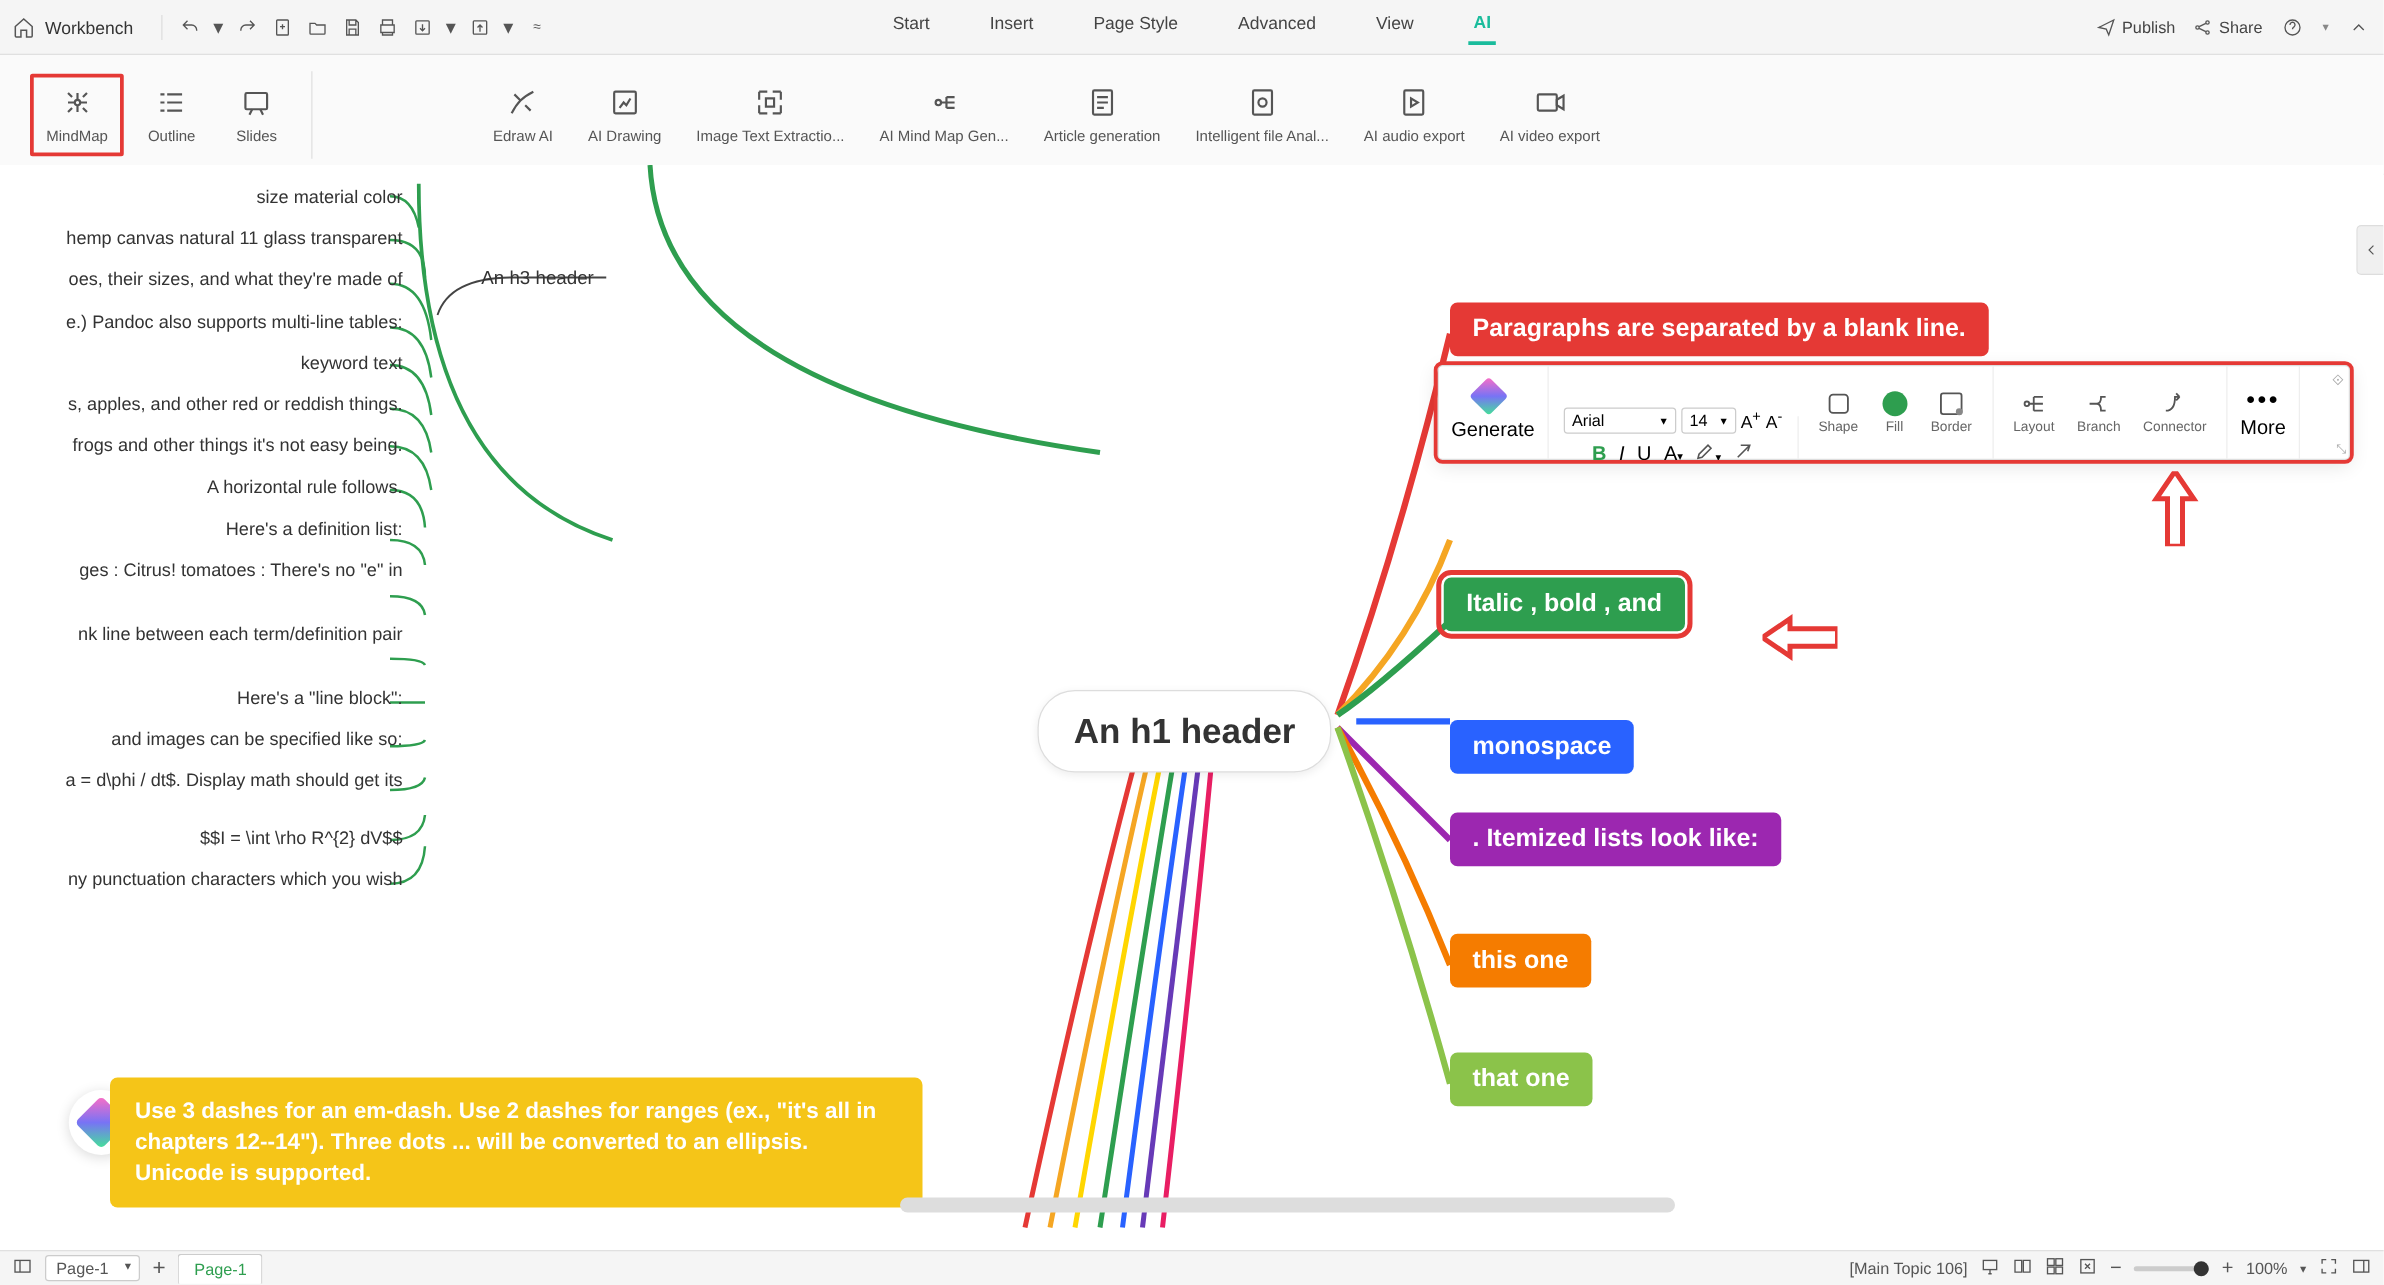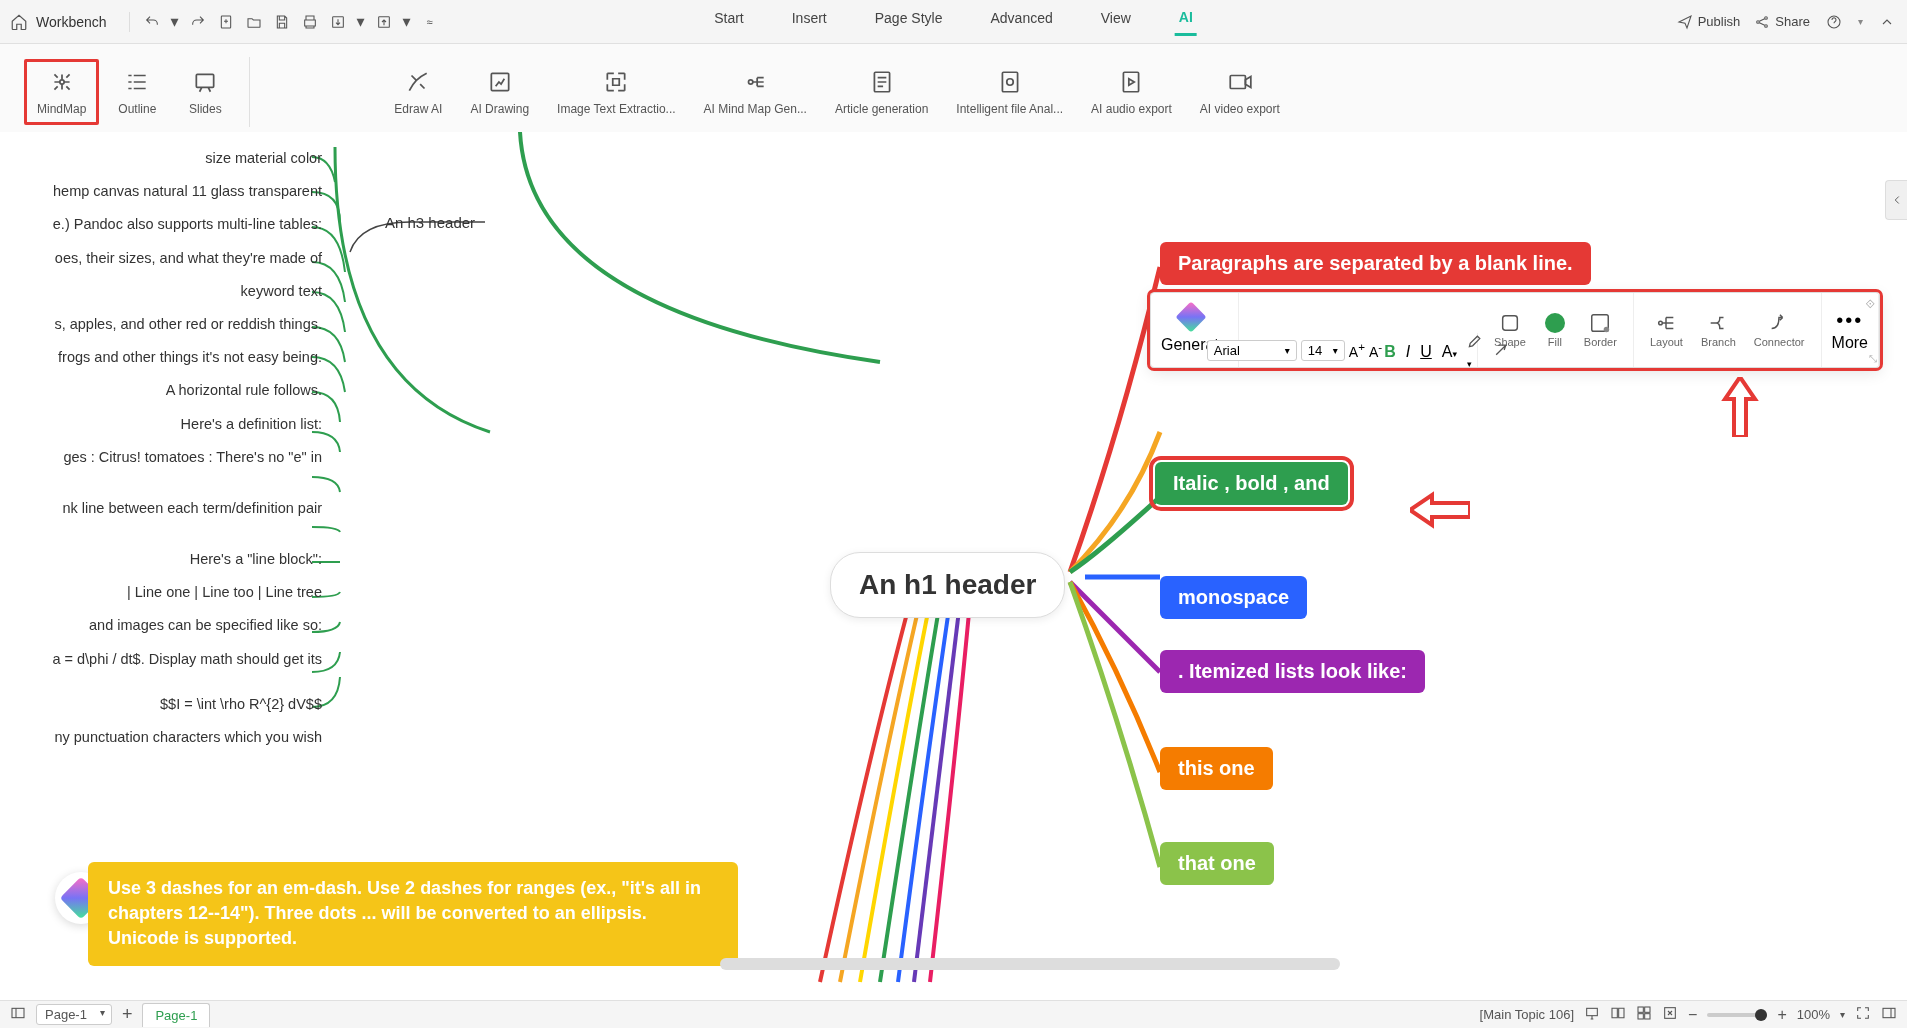--- a/index.html
+++ b/index.html
@@ -50,21 +50,21 @@
 .highlight-red { outline: 4px solid #e53935; outline-offset: 2px; }
 
 
 .arrow-up { position: absolute; width: 40px; height: 60px; }
 .arrow-left { position: absolute; width: 60px; height: 40px; }
 
 
 .float-toolbar { position: absolute; background: #fff; border: 1px solid #ddd; border-radius: 4px; box-shadow: 0 4px 16px rgba(0,0,0,0.12); display: flex; align-items: stretch; padding: 0; height: 76px; outline: 3px solid #e53935; }
 .ft-section { display: flex; flex-direction: column; align-items: center; justify-content: center; padding: 4px 10px; border-right: 1px solid #eee; gap: 2px; }
 .ft-section.row { flex-direction: row; gap: 6px; }
-.ft-section.stack { flex-direction: row; margin-top: 40px; }
+.ft-section.stack { flex-direction: column; margin-top: 40px; }
 .ft-item { display: flex; flex-direction: column; align-items: center; gap: 2px; padding: 2px 6px; cursor: pointer; }
 .ft-item .fi-icon { width: 22px; height: 22px; display: flex; align-items: center; justify-content: center; }
 .ft-item .fi-label { font-size: 11px; color: #666; }
 .ft-row2 { display: flex; gap: 4px; align-items: center; }
 .ft-input { border: 1px solid #ccc; border-radius: 3px; padding: 2px 6px; font-size: 13px; background: #fff; display: flex; align-items: center; gap: 4px; }
 .ft-select { display: flex; align-items: center; gap: 6px; }
 
 
 .bottom-bar { position: absolute; bottom: 0; left: 0; right: 0; height: 28px; background: #f5f5f5; border-top: 1px solid #e0e0e0; display: flex; align-items: center; padding: 0 10px; gap: 10px; font-size: 13px; color: #555; }
 .page-select { border: 1px solid #ccc; border-radius: 3px; padding: 2px 24px 2px 8px; background: #fff; position: relative; }
@@ -334,33 +334,32 @@
     <path d="M 930 470 Q 900 620 860 850" stroke="#ffd600" stroke-width="4" fill="none"></path>
     <path d="M 940 470 Q 915 620 880 850" stroke="#2e9e4f" stroke-width="4" fill="none"></path>
     <path d="M 950 470 Q 928 620 898 850" stroke="#2962ff" stroke-width="4" fill="none"></path>
     <path d="M 960 470 Q 942 620 914 850" stroke="#673ab7" stroke-width="4" fill="none"></path>
     <path d="M 970 470 Q 956 620 930 850" stroke="#e91e63" stroke-width="4" fill="none"></path>
   </svg>
 
   <div class="left-texts">
     <div class="lt">size material color</div>
     <div class="lt">hemp canvas natural 11 glass transparent</div>
+    <div class="lt">oes, their sizes, and what they're made of</div>
     <div class="lt">e.) Pandoc also supports multi-line tables:</div>
-    <div class="lt">oes, their sizes, and what they're made of</div>
     <div class="lt">keyword text</div>
     <div class="lt">s, apples, and other red or reddish things.</div>
     <div class="lt">frogs and other things it's not easy being.</div>
     <div class="lt">A horizontal rule follows.</div>
     <div class="lt">Here's a definition list:</div>
     <div class="lt">ges : Citrus! tomatoes : There's no "e" in</div>
     <div class="lt" style="height:18px"></div>
     <div class="lt">nk line between each term/definition pair</div>
     <div class="lt" style="height:18px"></div>
     <div class="lt">Here's a "line block":</div>
-    <div class="lt">| Line one | Line too | Line tree</div>
     <div class="lt">and images can be specified like so:</div>
     <div class="lt">a = d\phi / dt$. Display math should get its</div>
     <div class="lt" style="height:12px"></div>
     <div class="lt">$$I = \int \rho R^{2} dV$$</div>
     <div class="lt">ny punctuation characters which you wish</div>
   </div>
 
   <div style="position:absolute; left:385px; top:82px; font-size:15px; color:#333;">An h3 header</div>
 
   <div class="node center" style="left:830px; top:420px;">An h1 header</div>

